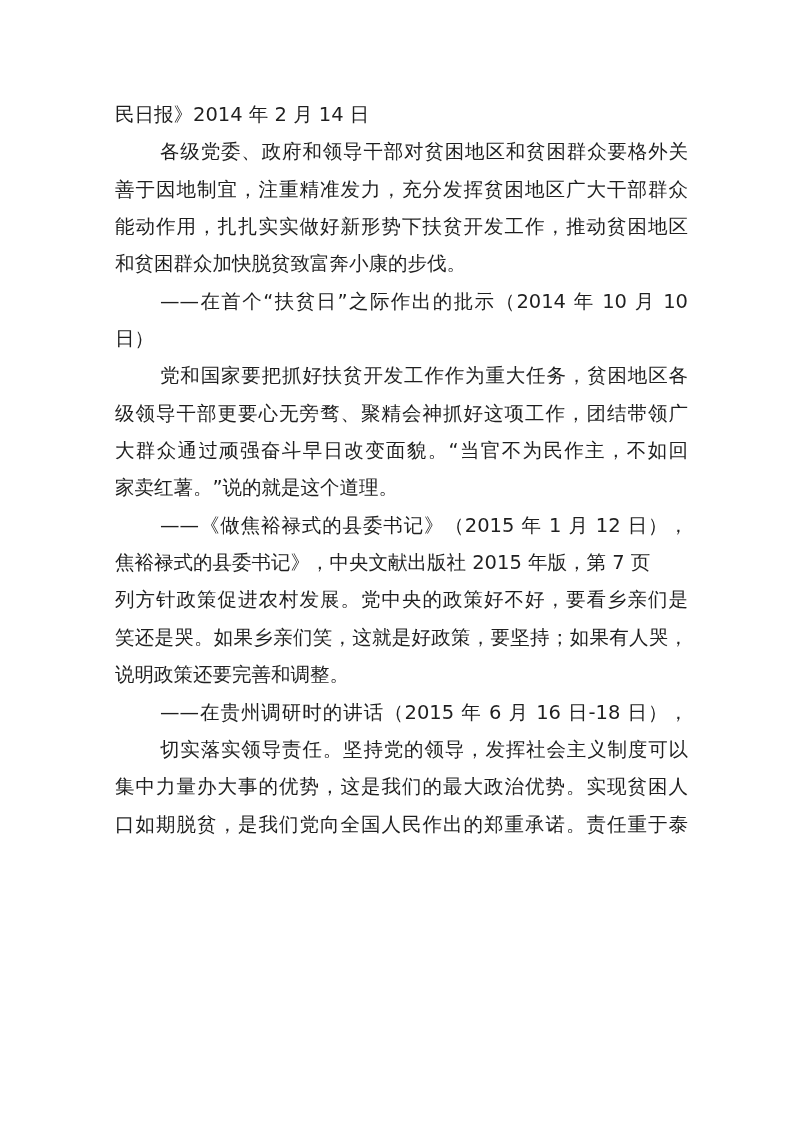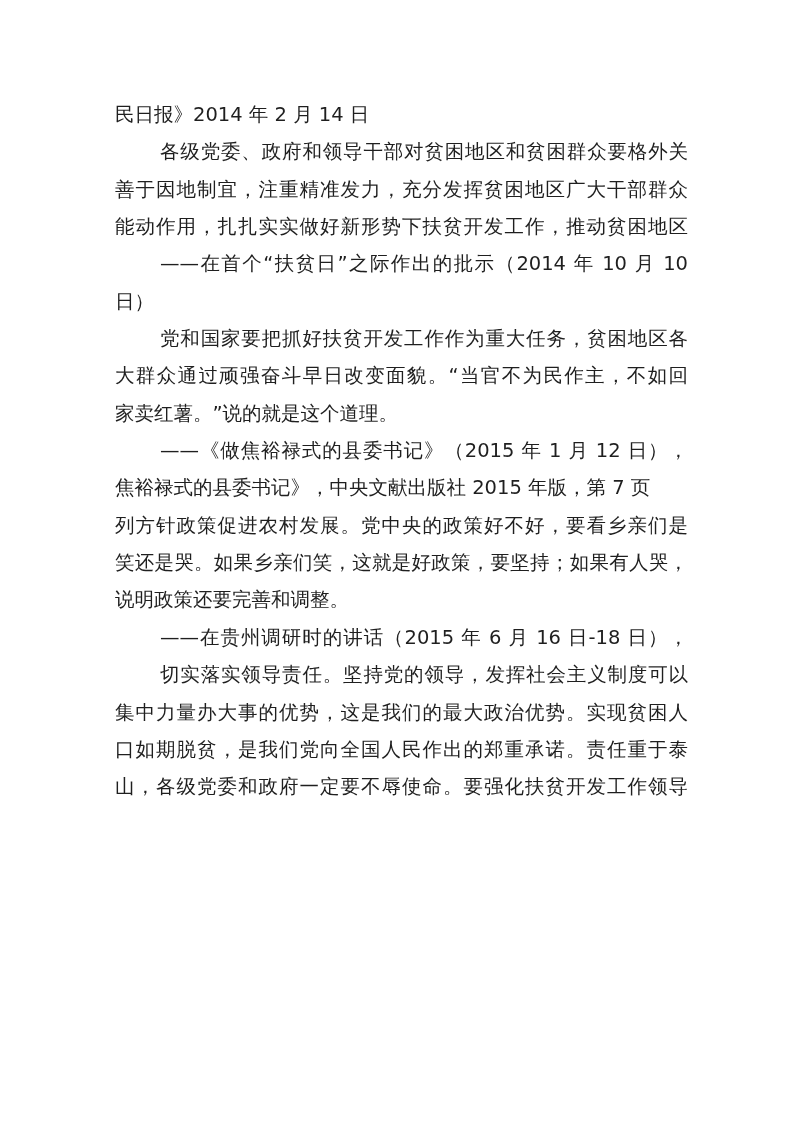--- a/index.html
+++ b/index.html
@@ -39,29 +39,31 @@
   <div class="content">
 
     <div class="para">
       <div class="line left">民日报》2014 年 2 月 14 日</div>
     </div>
 
     <div class="para">
       <div class="line indent">各级党委、政府和领导干部对贫困地区和贫困群众要格外关</div>
       <div class="line">善于因地制宜，注重精准发力，充分发挥贫困地区广大干部群众</div>
       <div class="line">能动作用，扎扎实实做好新形势下扶贫开发工作，推动贫困地区</div>
+      <div class="line left">和贫困群众加快脱贫致富奔小康的步伐。</div>
     </div>
 
     <div class="para">
       <div class="line indent">——在首个“扶贫日”之际作出的批示（2014 年 10 月 10</div>
       <div class="line left">日）</div>
     </div>
 
     <div class="para">
       <div class="line indent">党和国家要把抓好扶贫开发工作作为重大任务，贫困地区各</div>
+      <div class="line">级领导干部更要心无旁骛、聚精会神抓好这项工作，团结带领广</div>
       <div class="line">大群众通过顽强奋斗早日改变面貌。“当官不为民作主，不如回</div>
       <div class="line left">家卖红薯。”说的就是这个道理。</div>
     </div>
 
     <div class="para">
       <div class="line indent">——《做焦裕禄式的县委书记》（2015 年 1 月 12 日），《做</div>
       <div class="line left">焦裕禄式的县委书记》，中央文献出版社 2015 年版，第 7 页</div>
     </div>
 
     <div class="para">
@@ -71,17 +73,16 @@
     </div>
 
     <div class="para">
       <div class="line indent">——在贵州调研时的讲话（2015 年 6 月 16 日-18 日），《人</div>
     </div>
 
     <div class="para">
       <div class="line indent">切实落实领导责任。坚持党的领导，发挥社会主义制度可以</div>
       <div class="line">集中力量办大事的优势，这是我们的最大政治优势。实现贫困人</div>
       <div class="line">口如期脱贫，是我们党向全国人民作出的郑重承诺。责任重于泰</div>
-      <div class="line">山，各级党委和政府一定要不辱使命。要强化扶贫开发工作领导</div>
     </div>
 
   </div>
 </div>
 
 </body></html>

